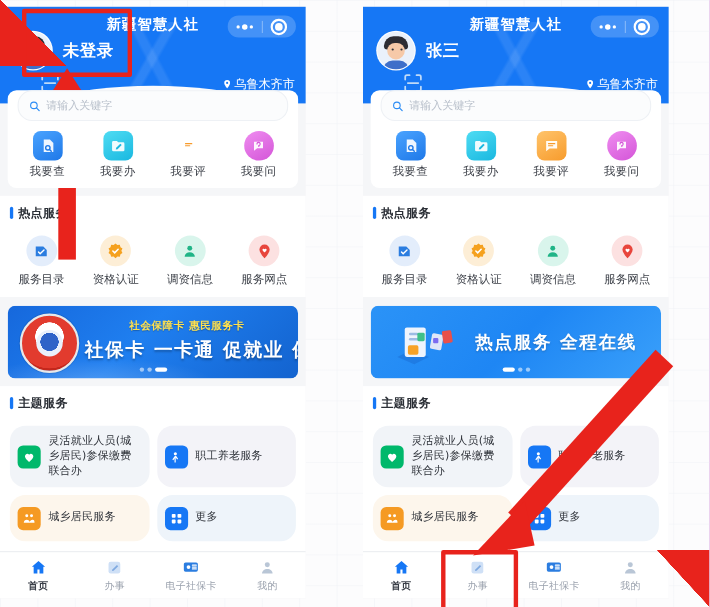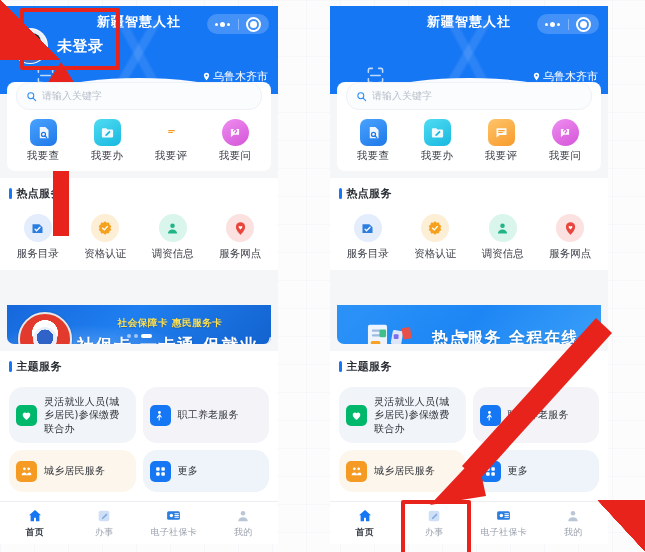--- a/index.html
+++ b/index.html
@@ -106,21 +106,21 @@
   .sec-title span{font-size:11px;color:#2b2f36;font-weight:700;letter-spacing:.3px;}
 
   .hot{display:flex;padding:9px 4px 0;}
   .hot .h{flex:1;text-align:center;}
   .hi{width:28px;height:28px;border-radius:50%;margin:0 auto 5px;
       display:flex;align-items:center;justify-content:center;}
   .hlabel{font-size:10.5px;color:#3b3f47;}
 
   
   .banner-wrap{margin:8px 7px 0;border-radius:7px;overflow:hidden;height:66px;position:relative;}
-  .banner{position:absolute;inset:0;margin-top:27px;}
+  .banner{position:absolute;inset:0;}
   .banner.a{background:linear-gradient(135deg,#1668dc 0%,#1f7ff0 45%,#1363cf 100%);}
   .banner.a:before{content:"";position:absolute;left:0;bottom:0;width:100%;height:30px;
      background:radial-gradient(60% 120% at 30% 120%, rgba(255,255,255,.22), transparent 70%);}
   .emblem{position:absolute;left:11px;top:7px;width:50px;height:50px;border-radius:50%;
      background:radial-gradient(circle at 50% 38%, #fff 0 32%, #e23b2e 33% 72%, #c4271c 73% 100%);
      border:2px solid #e8e8e8;box-shadow:0 0 0 1px rgba(0,0,0,.08);}
   .emblem:after{content:"";position:absolute;left:13px;top:13px;width:24px;height:24px;border-radius:50%;
      background:radial-gradient(circle at 50% 45%, #2f63c8 0 46%, #e9f0fb 47% 100%);}
   .btitle{position:absolute;left:70px;right:8px;top:12px;text-align:center;}
   .bsub{font-size:9.5px;font-weight:700;color:#ffe14f;letter-spacing:.6px;
@@ -429,20 +429,30 @@
             <i></i>
             <i class="mid"></i>
             <i></i>
           </span>
         <span class="sep"></span>
         <span class="target">
             <span></span>
           </span>
       </div>
 
+      <div class="user-row">
+        <div class="avatar">
+          <span class="hair"></span>
+            <span class="face"></span>
+          <span class="eye l"></span>
+            <span class="eye r"></span>
+            <span class="body"></span>
+        </div>
+        <div class="uname">张三</div>
+      </div>
 
       <div class="scan">
         <svg width="19" height="19" viewBox="0 0 24 24">
           <g fill="none" stroke="#bfdaf8" stroke-width="2" stroke-linecap="round">
             <path d="M3 8V5a2 2 0 0 1 2-2h3"></path>
               <path d="M16 3h3a2 2 0 0 1 2 2v3"></path>
             <path d="M21 16v3a2 2 0 0 1-2 2h-3"></path>
               <path d="M8 21H5a2 2 0 0 1-2-2v-3"></path>
             <path d="M6 12h12"></path>
           </g>

